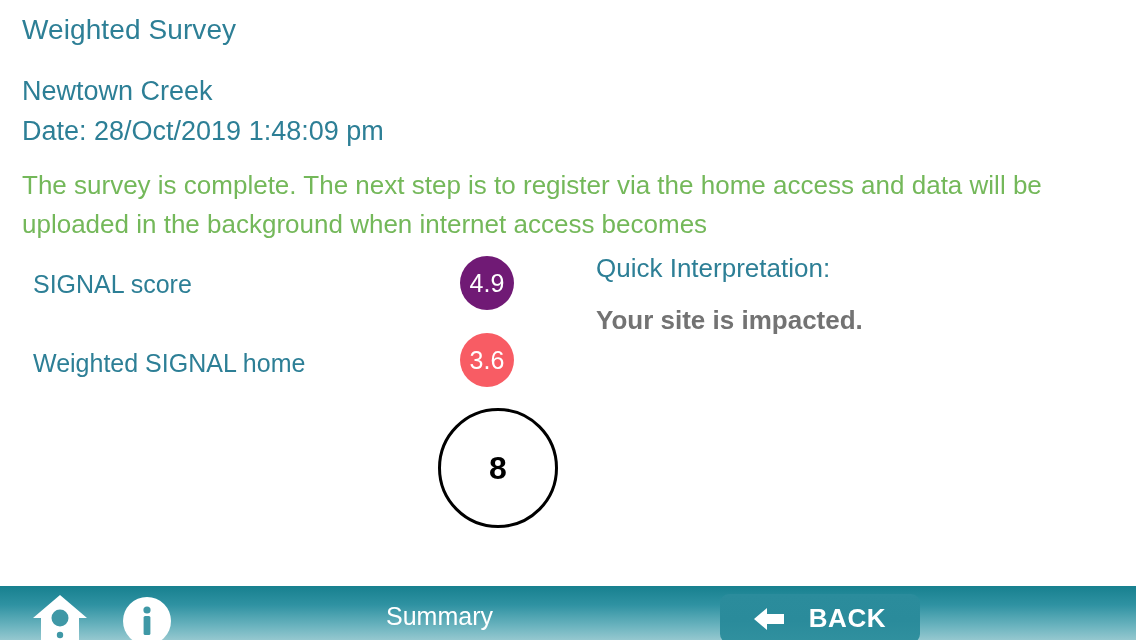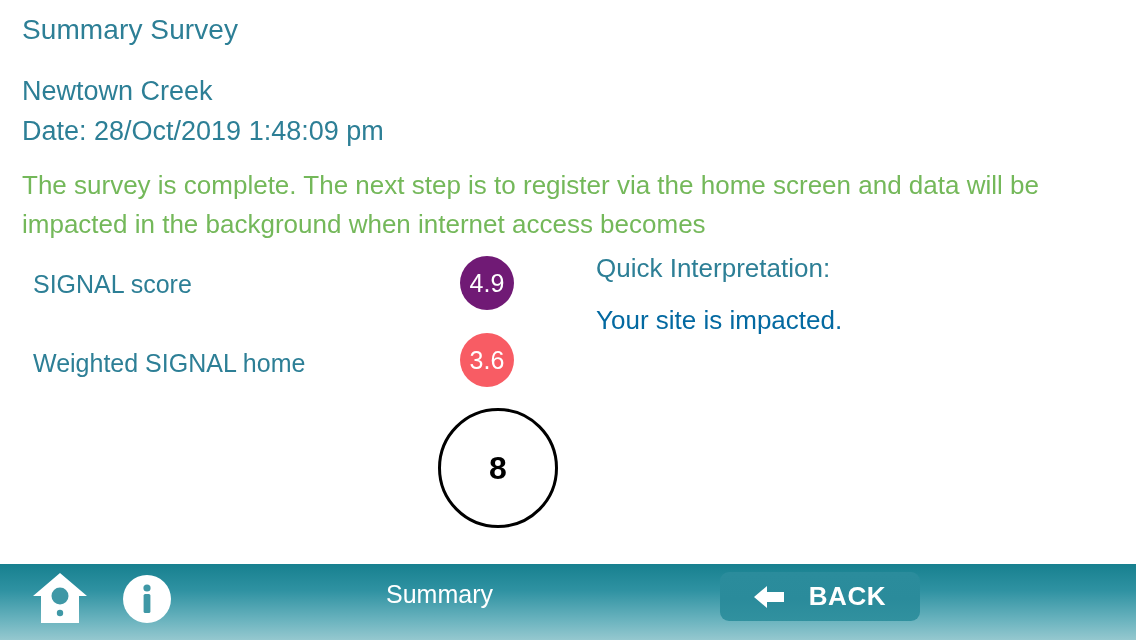--- a/index.html
+++ b/index.html
@@ -137,31 +137,32 @@
     font-size: 26px;
     color: #2d7f96;
     white-space: nowrap;
   }
 
   .interp-text {
     position: absolute;
     left: 596px;
     top: 305px;
     font-size: 26px;
-    color: #0369a1;
-    white-space: nowrap;
+    color: #737373;
+    white-space: nowrap;
+    font-weight: bold;
   }
 
   
   .bottom-bar {
     position: absolute;
     left: 0;
     bottom: 0;
     width: 1136px;
-    height: 76px;
+    height: 54px;
     background: linear-gradient(to bottom, #17808f 0%, #2f92a2 35%, #6cb4bf 75%, #95c8cf 100%);
   }
 
   .home-icon {
     position: absolute;
     left: 30px;
     top: 8px;
     width: 60px;
     height: 52px;
     cursor: pointer;
@@ -220,25 +221,25 @@
     height: 26px;
     margin-right: 13px;
     flex: 0 0 auto;
   }
 </style>
 </head>
 <body>
 
 <div id="app">
 
-  <div class="page-title">Summary Survey</div>
+  <div class="page-title">Weighted Survey</div>
   <div class="site-name">Newtown Creek</div>
   <div class="site-date">Date: 28/Oct/2019 1:48:09 pm</div>
 
-  <div class="status-message">The survey is complete. The next step is to register via the home screen and data will be impacted in the background when internet access becomes</div>
+  <div class="status-message">The survey is complete. The next step is to register via the home access and data will be uploaded in the background when internet access becomes</div>
 
   <div class="score-label label-signal">SIGNAL score</div>
   <div class="bubble bubble-signal">
     <span>4.9</span>
   </div>
 
   <div class="score-label label-weighted">Weighted SIGNAL home</div>
   <div class="bubble bubble-weighted">
     <span>3.6</span>
   </div>

